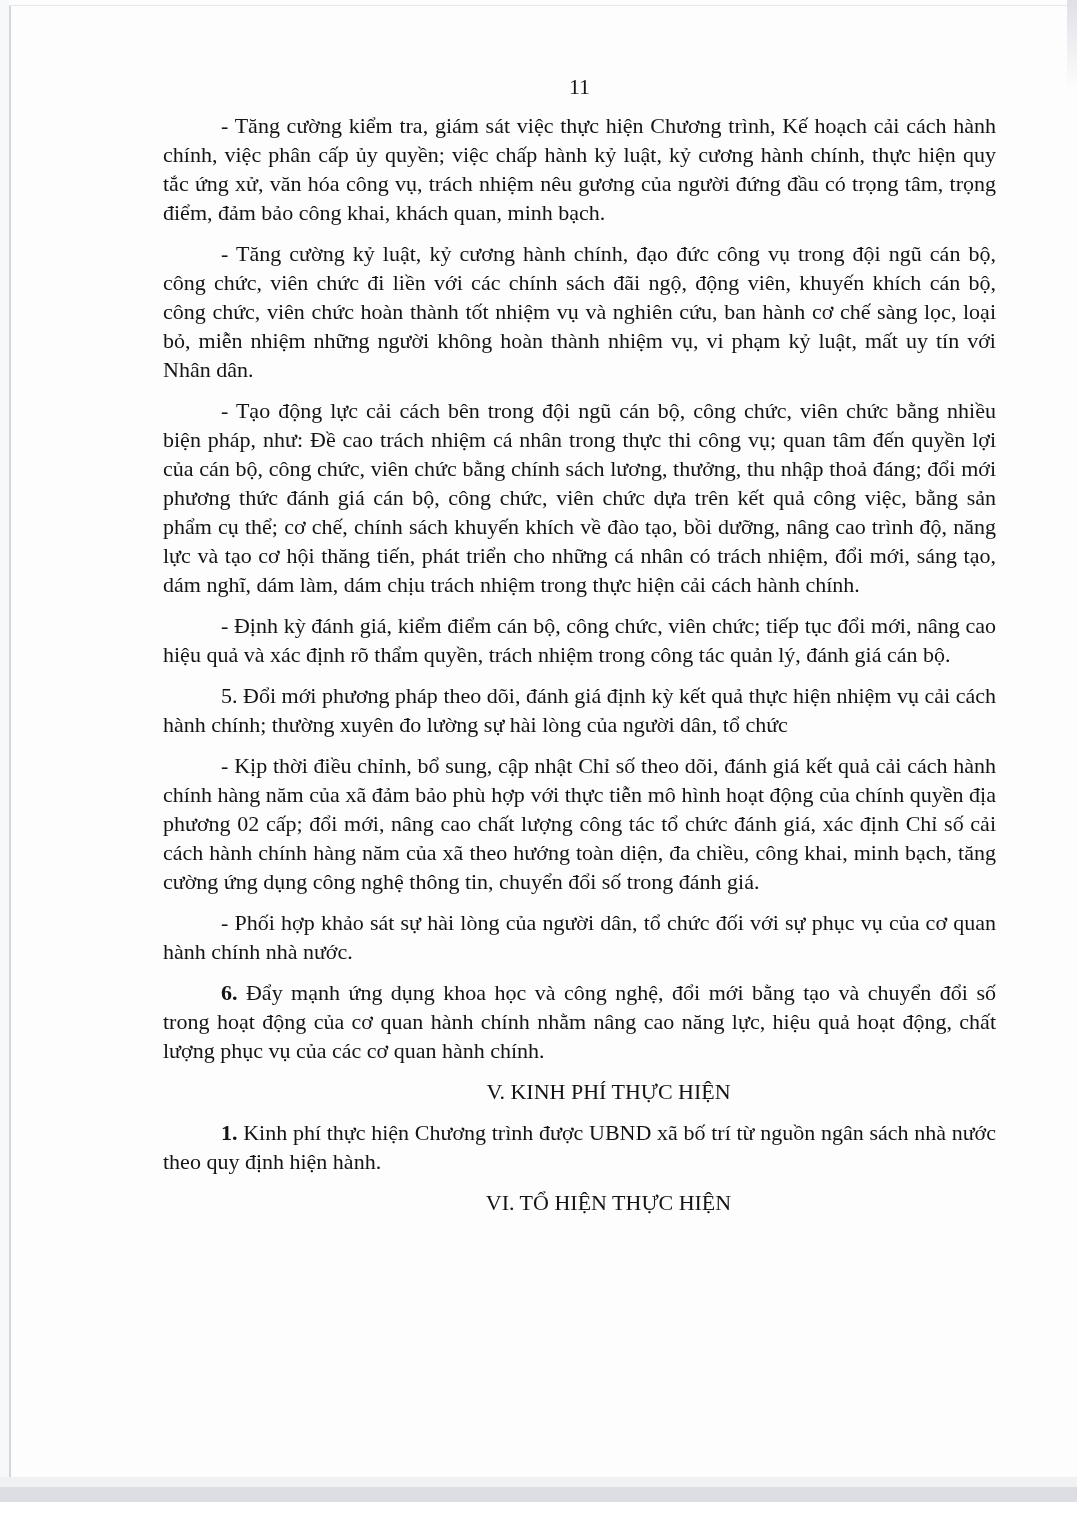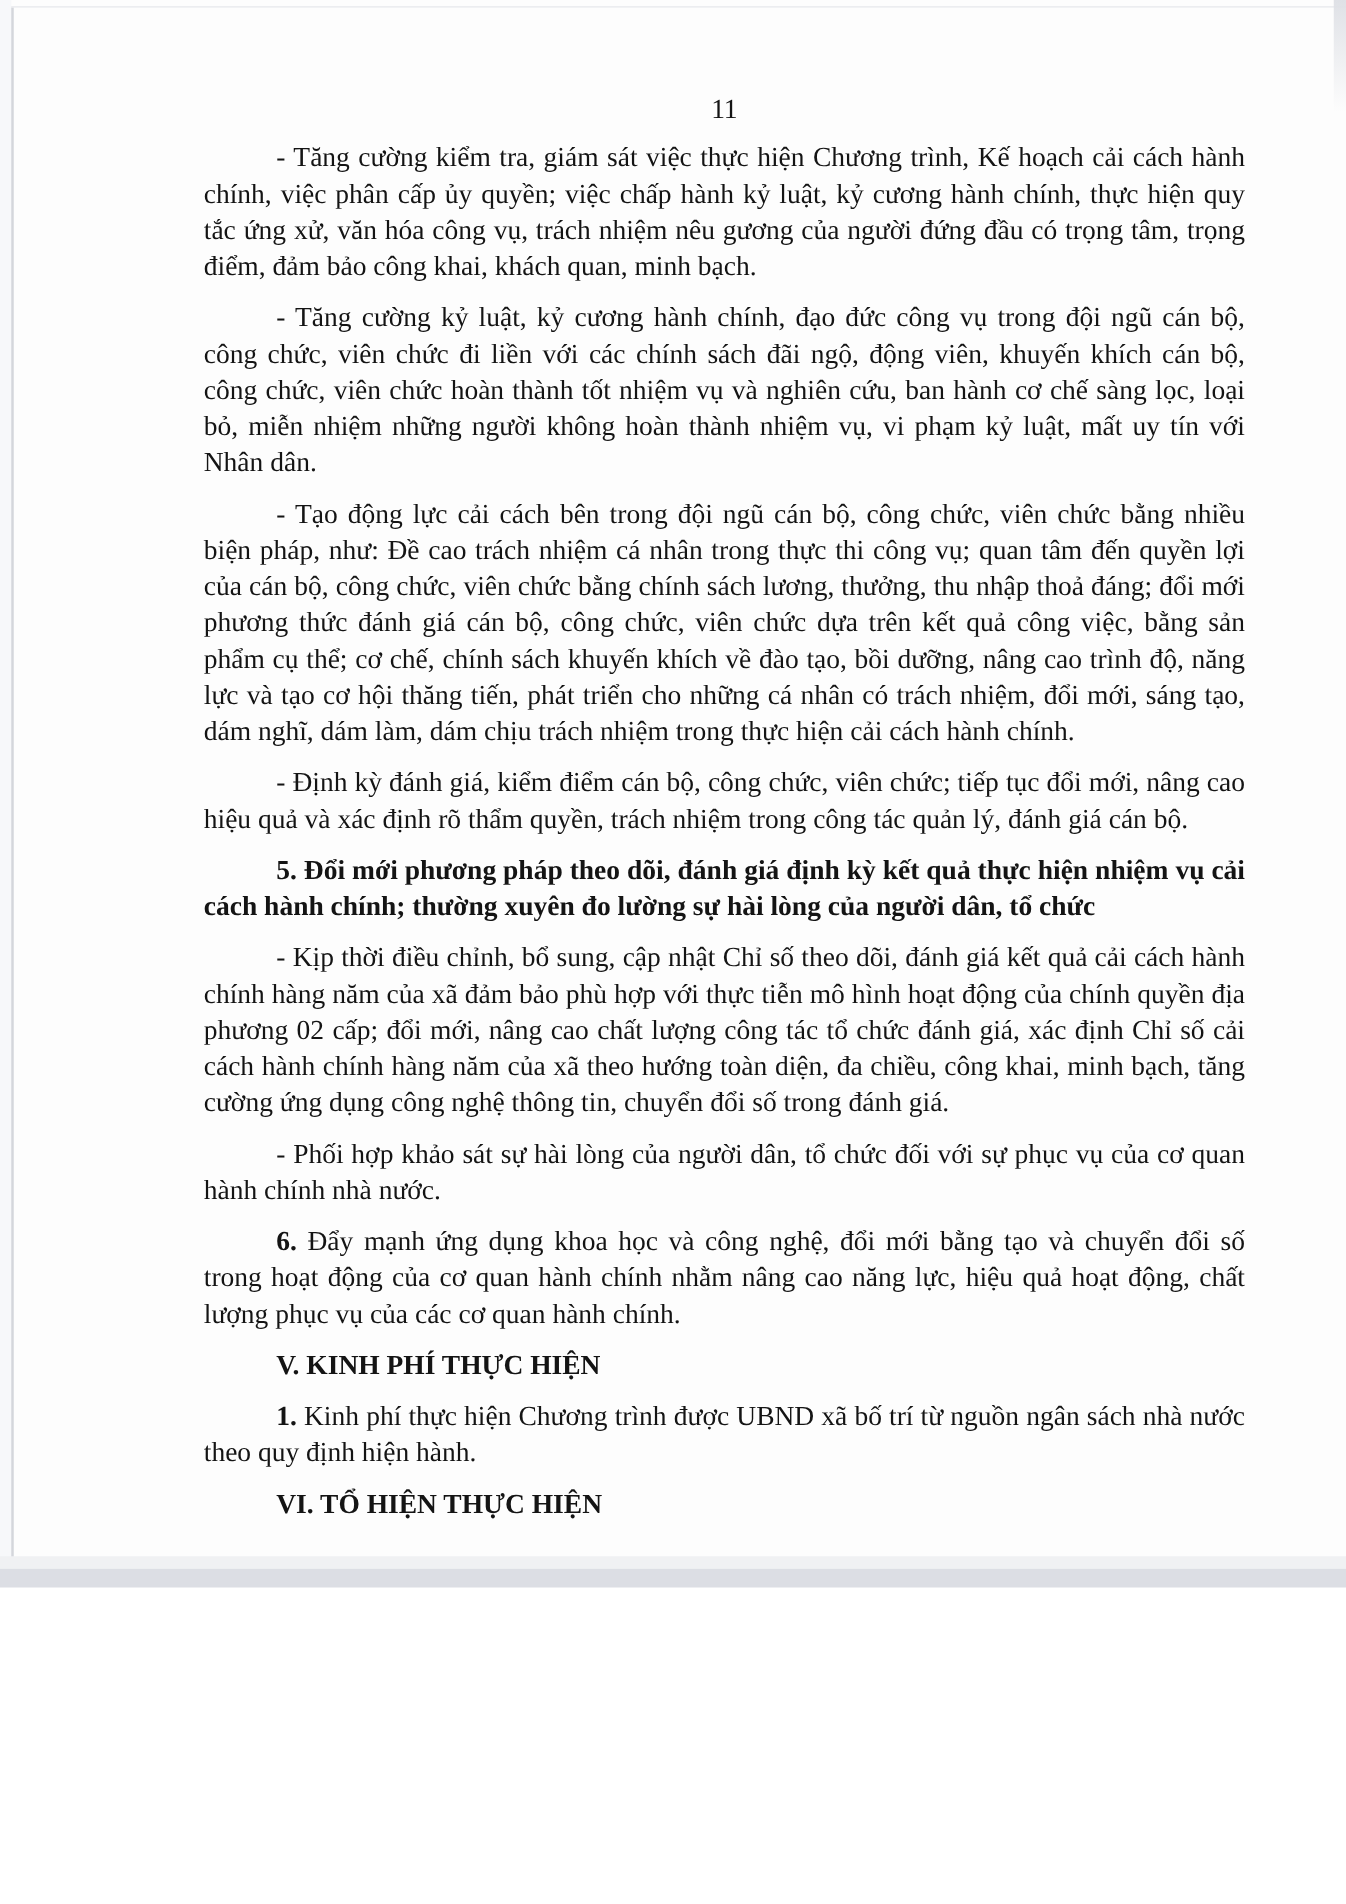--- a/index.html
+++ b/index.html
@@ -7,21 +7,21 @@
     padding: 0;
     width: 1077px;
     height: 1523px;
     overflow: hidden;
     background: #ffffff;
     font-family: "Liberation Serif", "DejaVu Serif", serif;
   }
   .scan-wrap {
     position: relative;
     width: 1077px;
-    height: 1270px;
+    height: 1502px;
     background: #fdfdfd;
   }
   
   .edge-left-gutter {
     position: absolute; left: 0; top: 0; bottom: 16px; width: 9px;
     background: #f7f8fa;
   }
   .edge-left-line {
     position: absolute; left: 9px; top: 6px; bottom: 16px; width: 2px;
     background: #d4d6db;
@@ -57,22 +57,22 @@
     margin: 0 0 10px 0;
   }
   p.block {
     margin: 0 0 12px 0;
     font-size: 22px;
     line-height: 29px;
     text-align: justify;
     text-indent: 58px;
     color: #141414;
   }
-  p.block.heading { font-weight: bold; }
-  p.block.single { text-align: left; }
+  p.block.heading { font-weight: normal; }
+  p.block.single { text-align: center; }
   .lead { font-weight: bold; }
 </style>
 </head>
 <body>
 
 <div class="scan-wrap">
 
   <div class="edge-left-gutter"></div>
   <div class="edge-left-line"></div>
   <div class="edge-top-line"></div>

